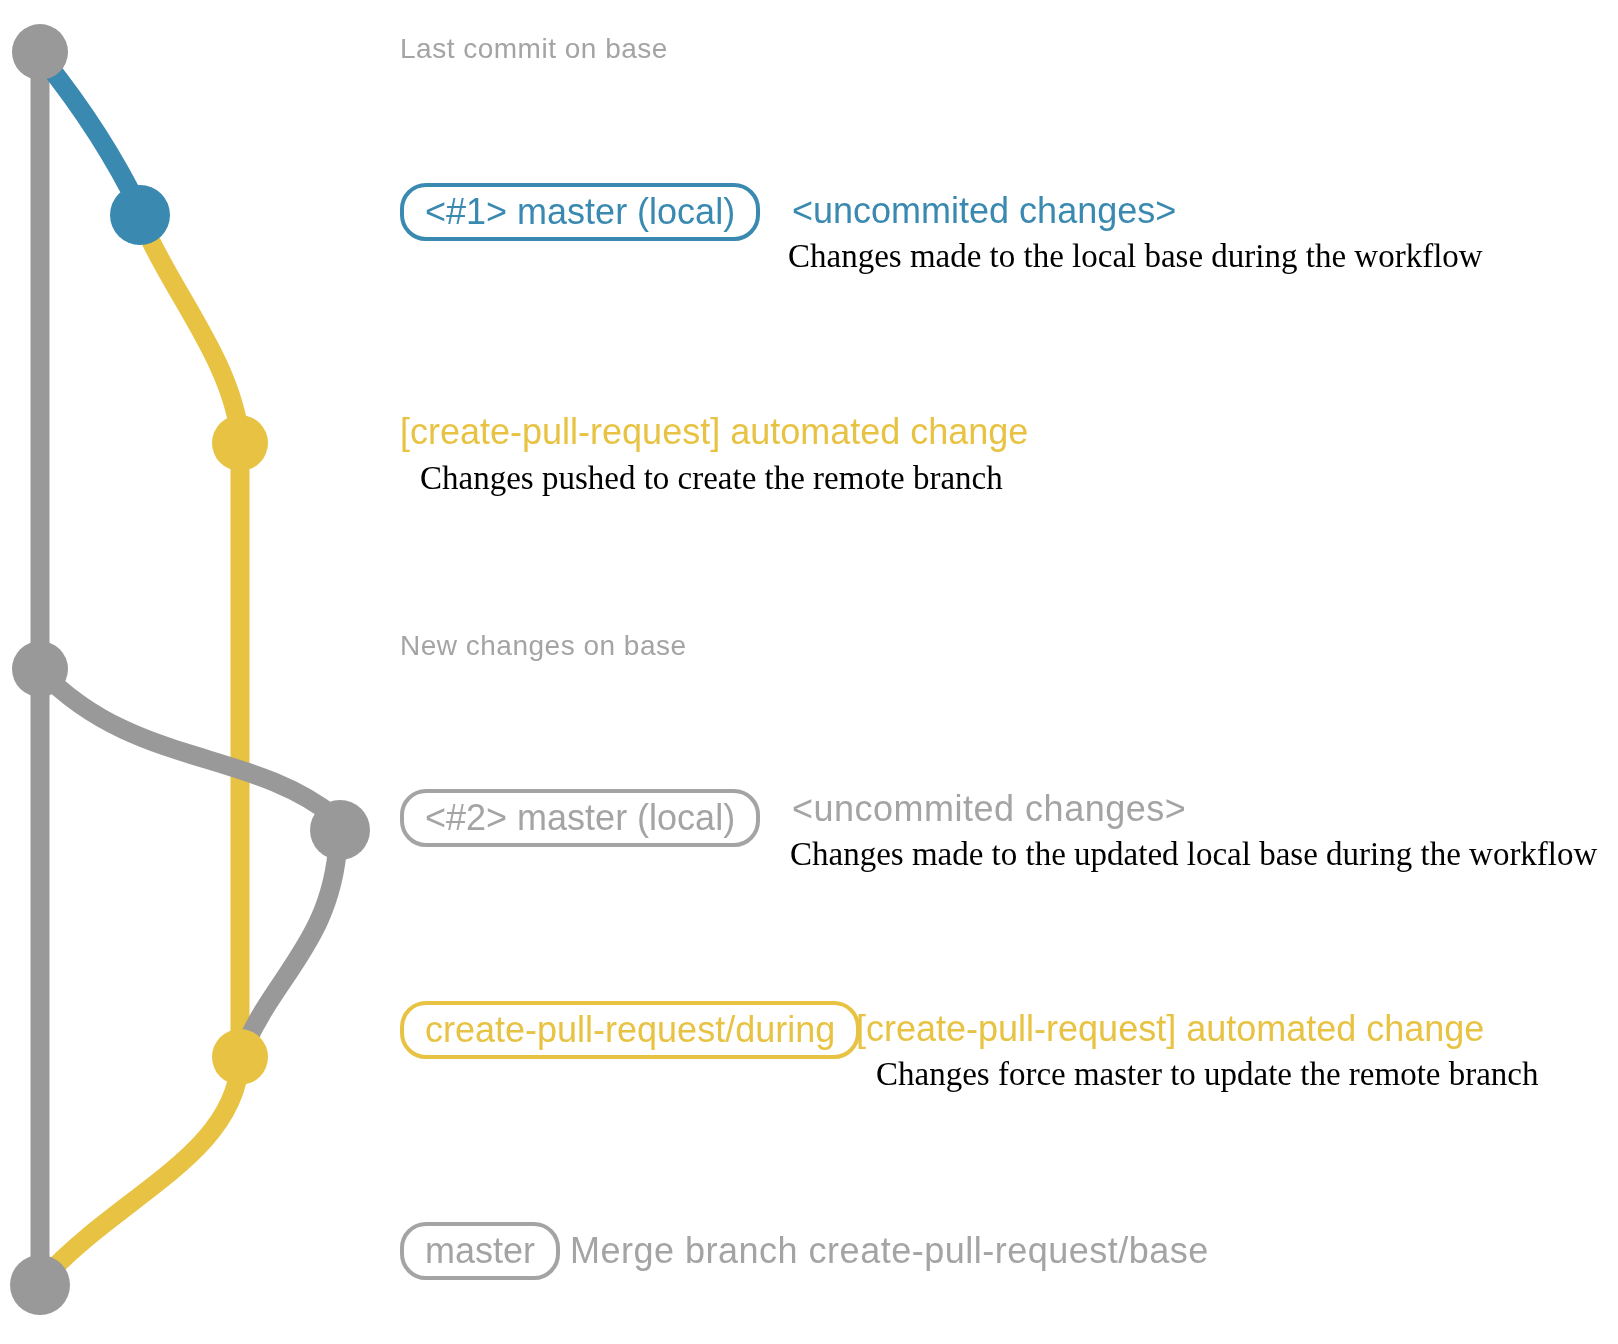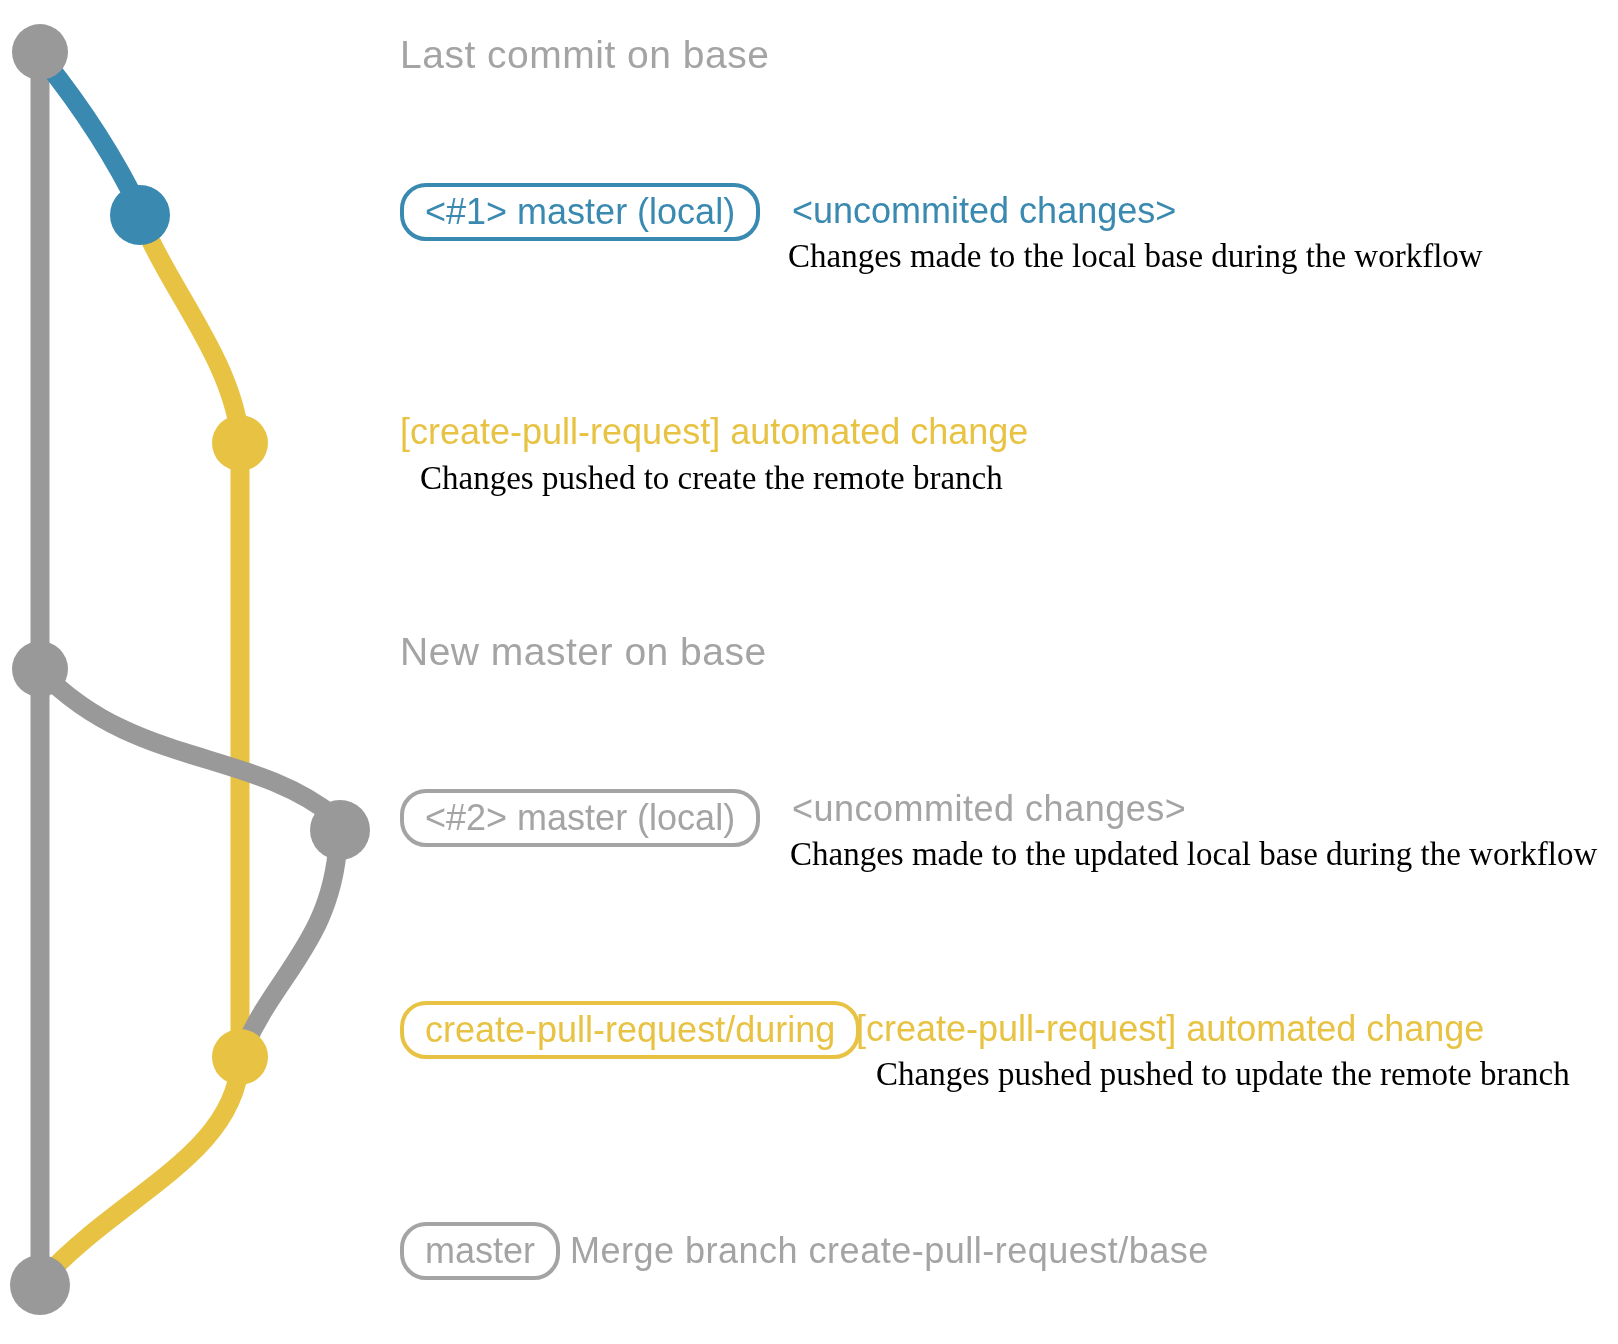--- a/index.html
+++ b/index.html
@@ -17,21 +17,21 @@
   .stroke-gray   { stroke: var(--gray, #999999); }
   .stroke-blue   { stroke: var(--blue, #3A89B0); }
   .stroke-yellow { stroke: var(--yellow, #E8C343); }
   .fill-gray   { fill: var(--gray, #999999); }
   .fill-blue   { fill: var(--blue, #3A89B0); }
   .fill-yellow { fill: var(--yellow, #E8C343); }
 
   .txt { position: absolute; white-space: nowrap; }
 
   .header {
-    font-size: 39px;
+    font-size: 28px;
     color: var(--label-gray, #A4A4A4);
     letter-spacing: 0.5px;
   }
   .badge {
     position: absolute;
     box-sizing: border-box;
     height: 58px;
     line-height: 50px;
     padding: 0 21px;
     border: 4px solid;
@@ -86,26 +86,26 @@
 
   <div class="txt header" style="left:400px; top:33px;">Last commit on base</div>
 
   <div class="badge blue" style="left:400px; top:183px;">&lt;#1&gt; master (local)</div>
   <div class="txt annotation blue" style="left:792px; top:190px;">&lt;uncommited changes&gt;</div>
   <div class="txt desc" style="left:788px; top:238px;">Changes made to the local base during the workflow</div>
 
   <div class="txt annotation yellow" style="left:400px; top:411px;">[create-pull-request] automated change</div>
   <div class="txt desc" style="left:420px; top:460px;">Changes pushed to create the remote branch</div>
 
-  <div class="txt header" style="left:400px; top:630px;">New master on base</div>
+  <div class="txt header" style="left:400px; top:630px;">New changes on base</div>
 
   <div class="badge gray" style="left:400px; top:781px;margin-top:8px;">&lt;#2&gt; master (local)</div>
   <div class="txt annotation gray" style="left:792px; top:788px;">&lt;uncommited changes&gt;</div>
   <div class="txt desc" style="left:790px; top:836px;">Changes made to the updated local base during the workflow</div>
 
   <div class="badge yellow" style="left:400px; top:1001px;">create-pull-request/during</div>
   <div class="txt annotation yellow" style="left:856px; top:1008px;">[create-pull-request] automated change</div>
-  <div class="txt desc" style="left:876px; top:1056px;">Changes pushed pushed to update the remote branch</div>
+  <div class="txt desc" style="left:876px; top:1056px;">Changes force master to update the remote branch</div>
 
   <div class="badge gray" style="left:400px; top:1222px;">master</div>
   <div class="txt annotation gray" style="left:570px; top:1230px;">Merge branch create-pull-request/base</div>
 
 </div>
 
 </body></html>

